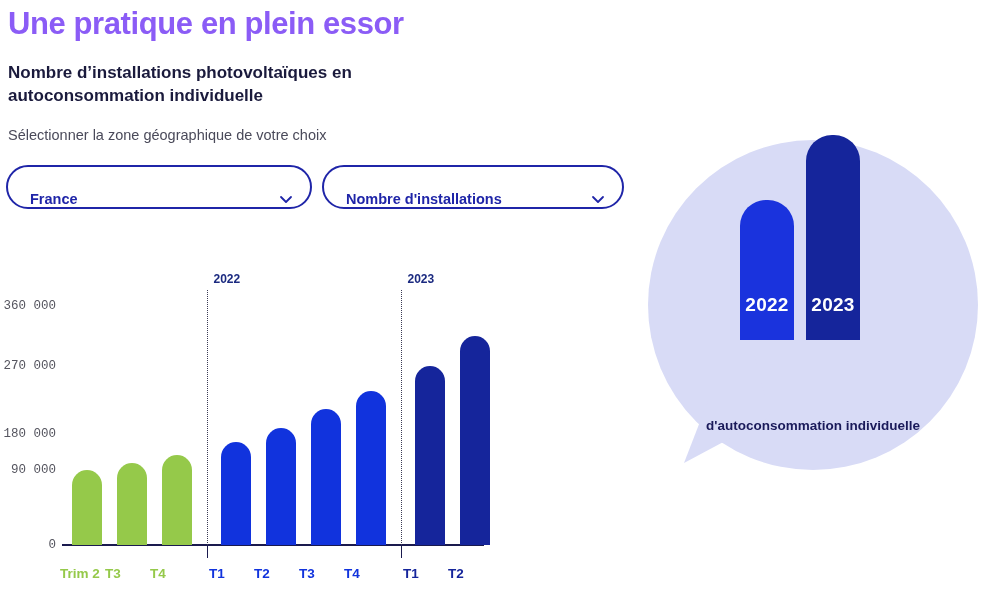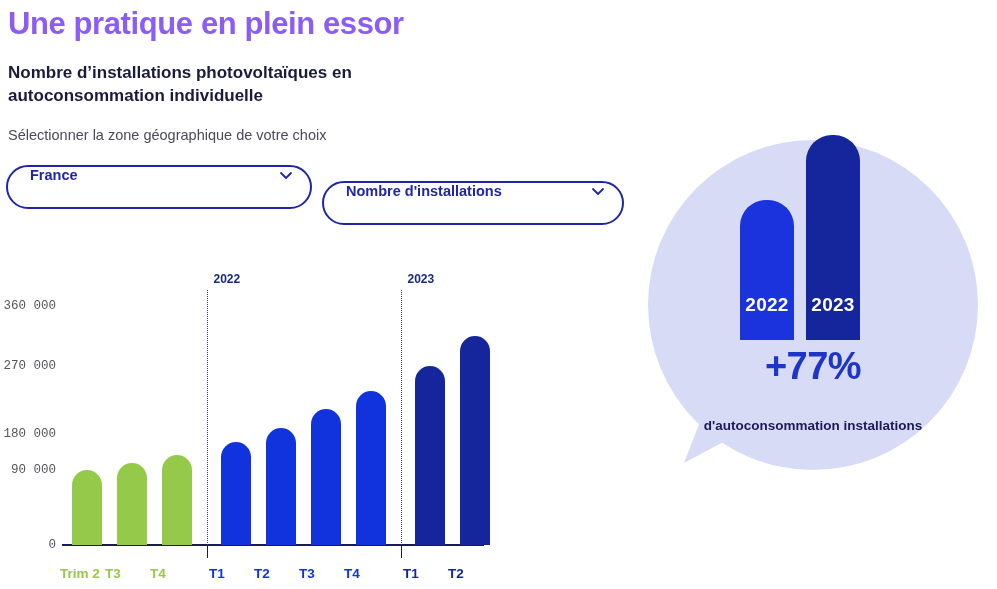--- a/index.html
+++ b/index.html
@@ -49,39 +49,39 @@
 
   
   .select {
     position: absolute;
     height: 44px;
     box-sizing: border-box;
     border: 2px solid #1f25a8;
     border-radius: 24px;
     background: #ffffff;
     display: flex;
-    align-items: flex-start;
+    align-items: flex-end;
     padding: 0 16px 0 22px;
     cursor: pointer;
   }
   .select .sel-label {
     flex: 1 1 auto;
     font-size: 14.5px;
     font-weight: bold;
     color: #1f25a8;
     white-space: nowrap;
   }
   .select .chev {
     flex: 0 0 auto;
     width: 16px;
     height: 16px;
     display: block;
   }
   #select-zone { left: 6px;  top: 165px; width: 306px; }
-  #select-metric { left: 322px; top: 165px; width: 302px; margin-top: 16px; }
+  #select-metric { left: 322px; top: 165px; width: 302px; }
 
   
   .chart {
     position: absolute;
     left: 0;
     top: 262px;
     width: 500px;
     height: 327px;
   }
   .y-label {
@@ -295,15 +295,14 @@
     <path d="M 72 0 L 88 62 L 2 108 L 26 46 Z" fill="#d8dbf6"></path>
   </svg>
   <div class="callout-bars">
     <div class="cbar" id="cbar-2022">
       <span>2022</span>
     </div>
     <div class="cbar" id="cbar-2023">
       <span>2023</span>
     </div>
   </div>
-  <div class="pct">+77%</div>
-  <div class="evo-2">d'autoconsommation installations</div>
+  <div class="evo-2">d'autoconsommation individuelle</div>
 </div>
 
 </body></html>

